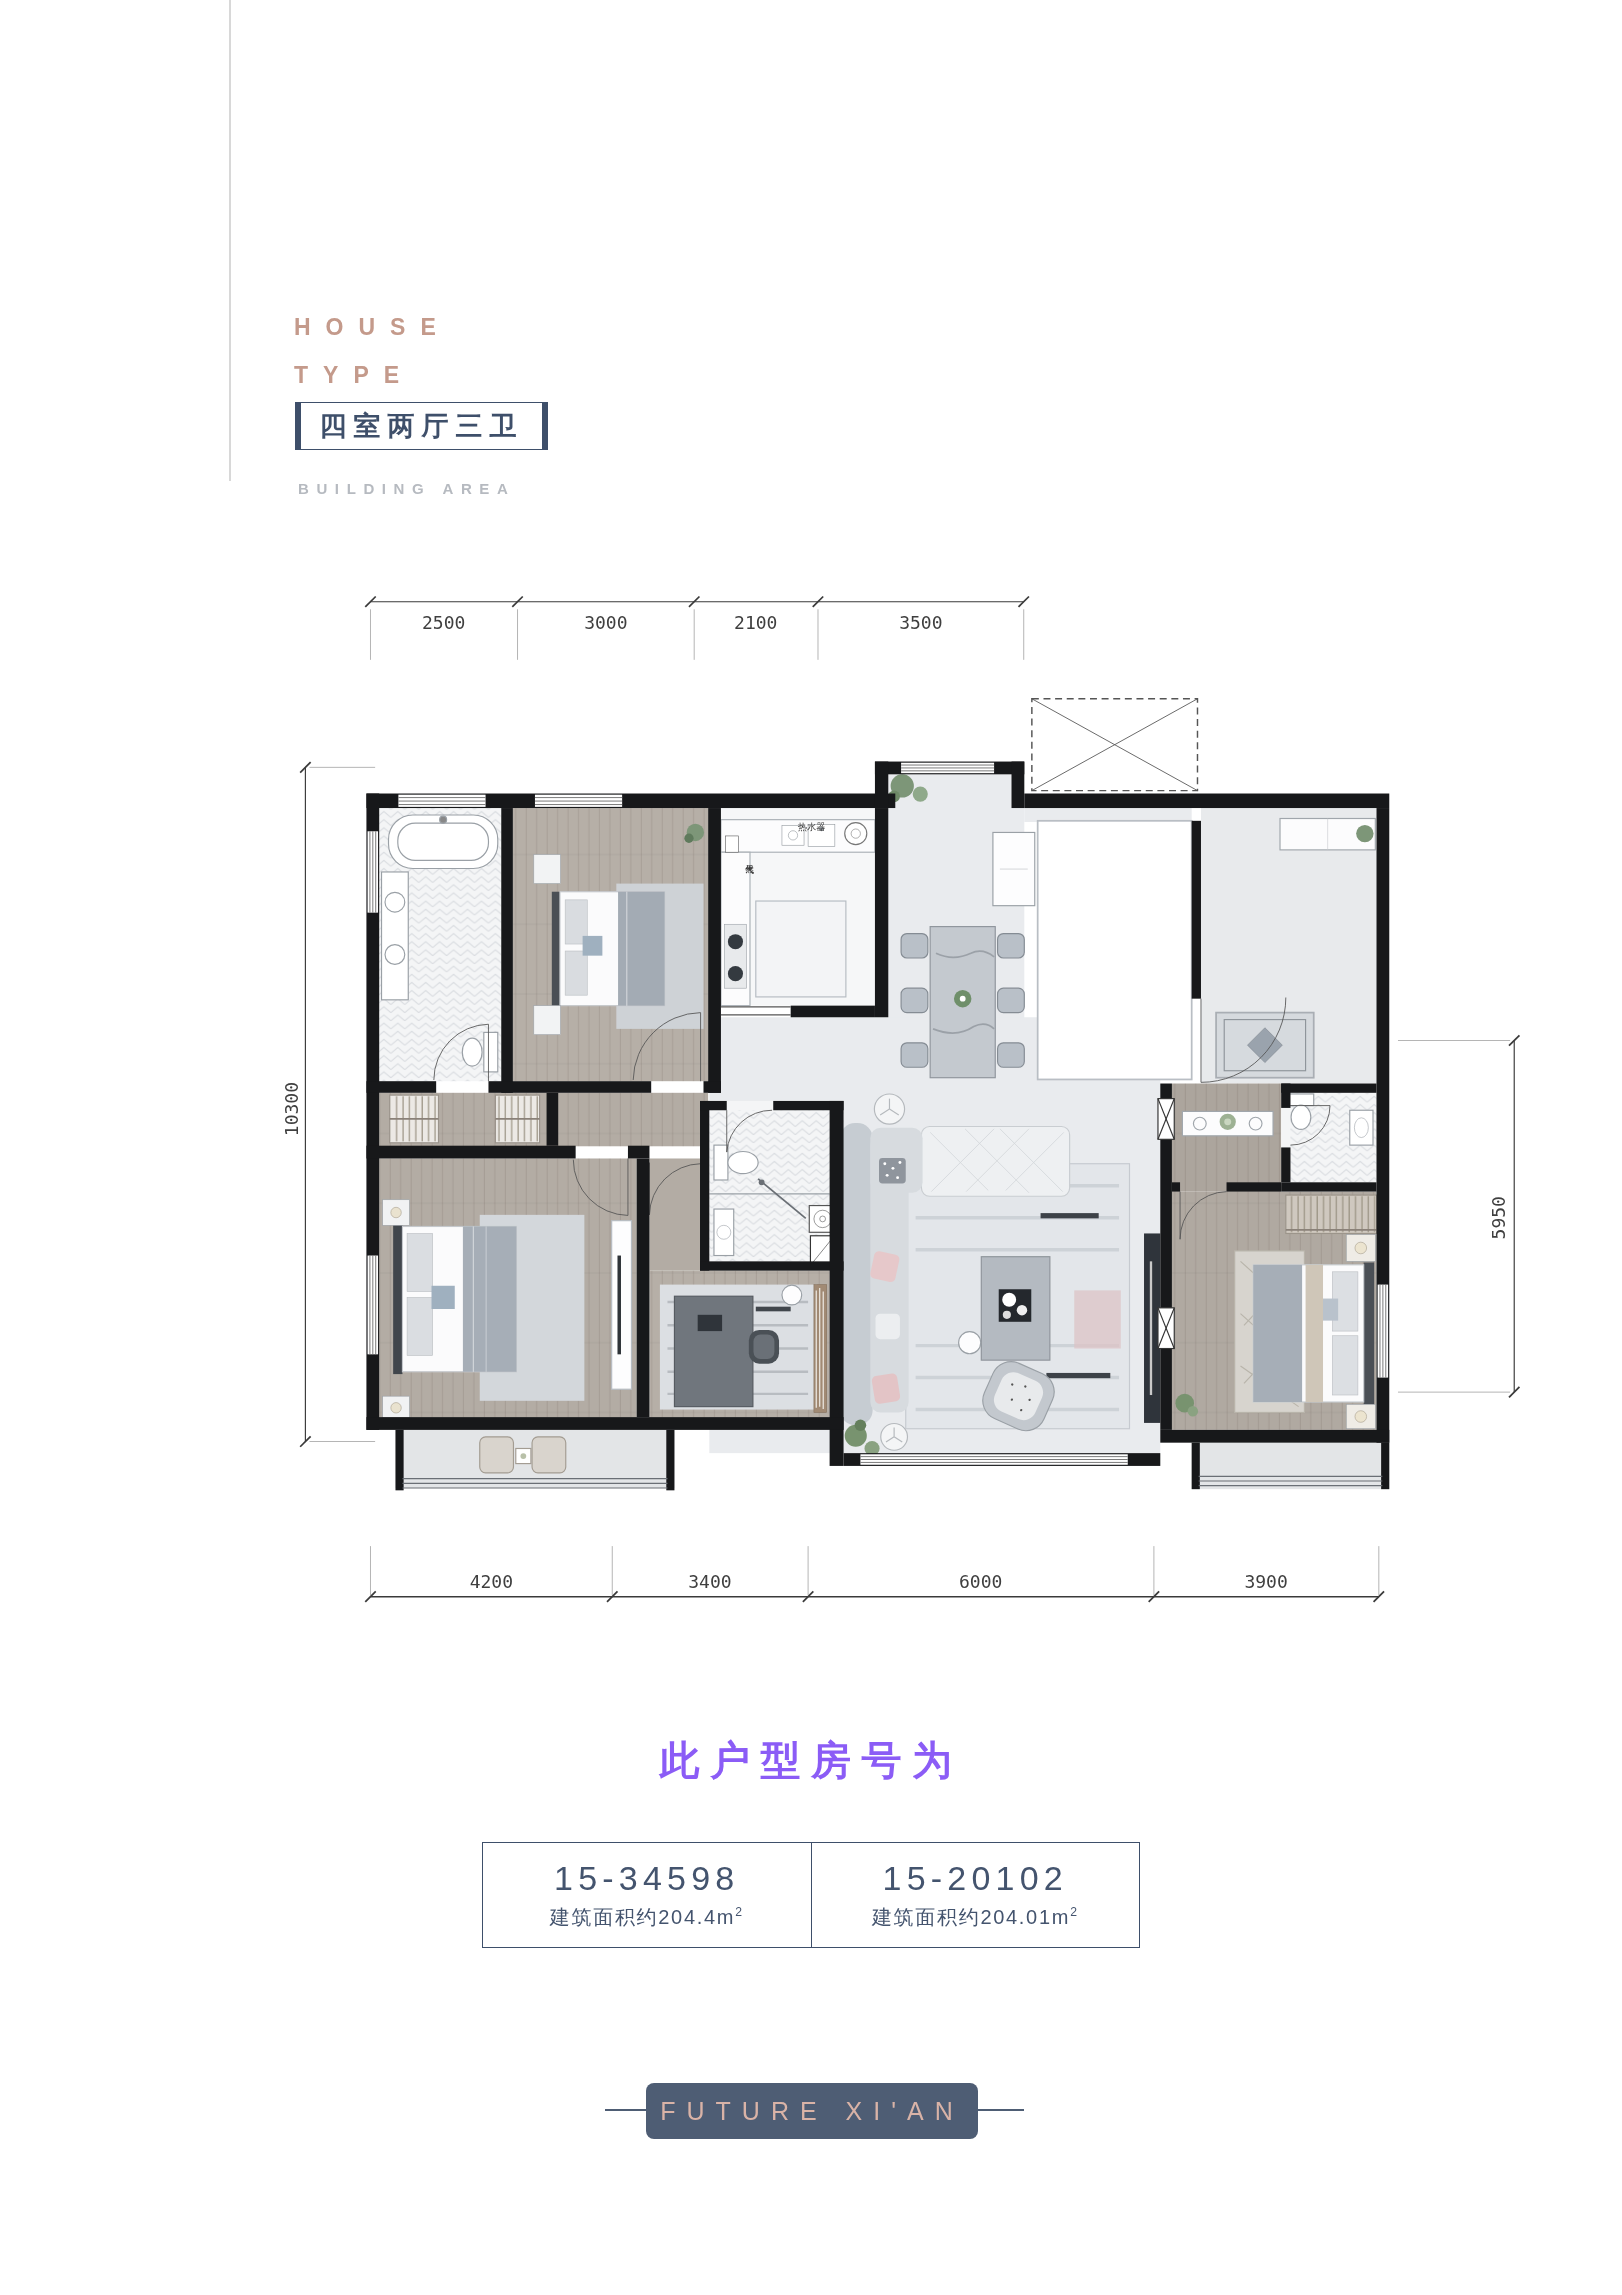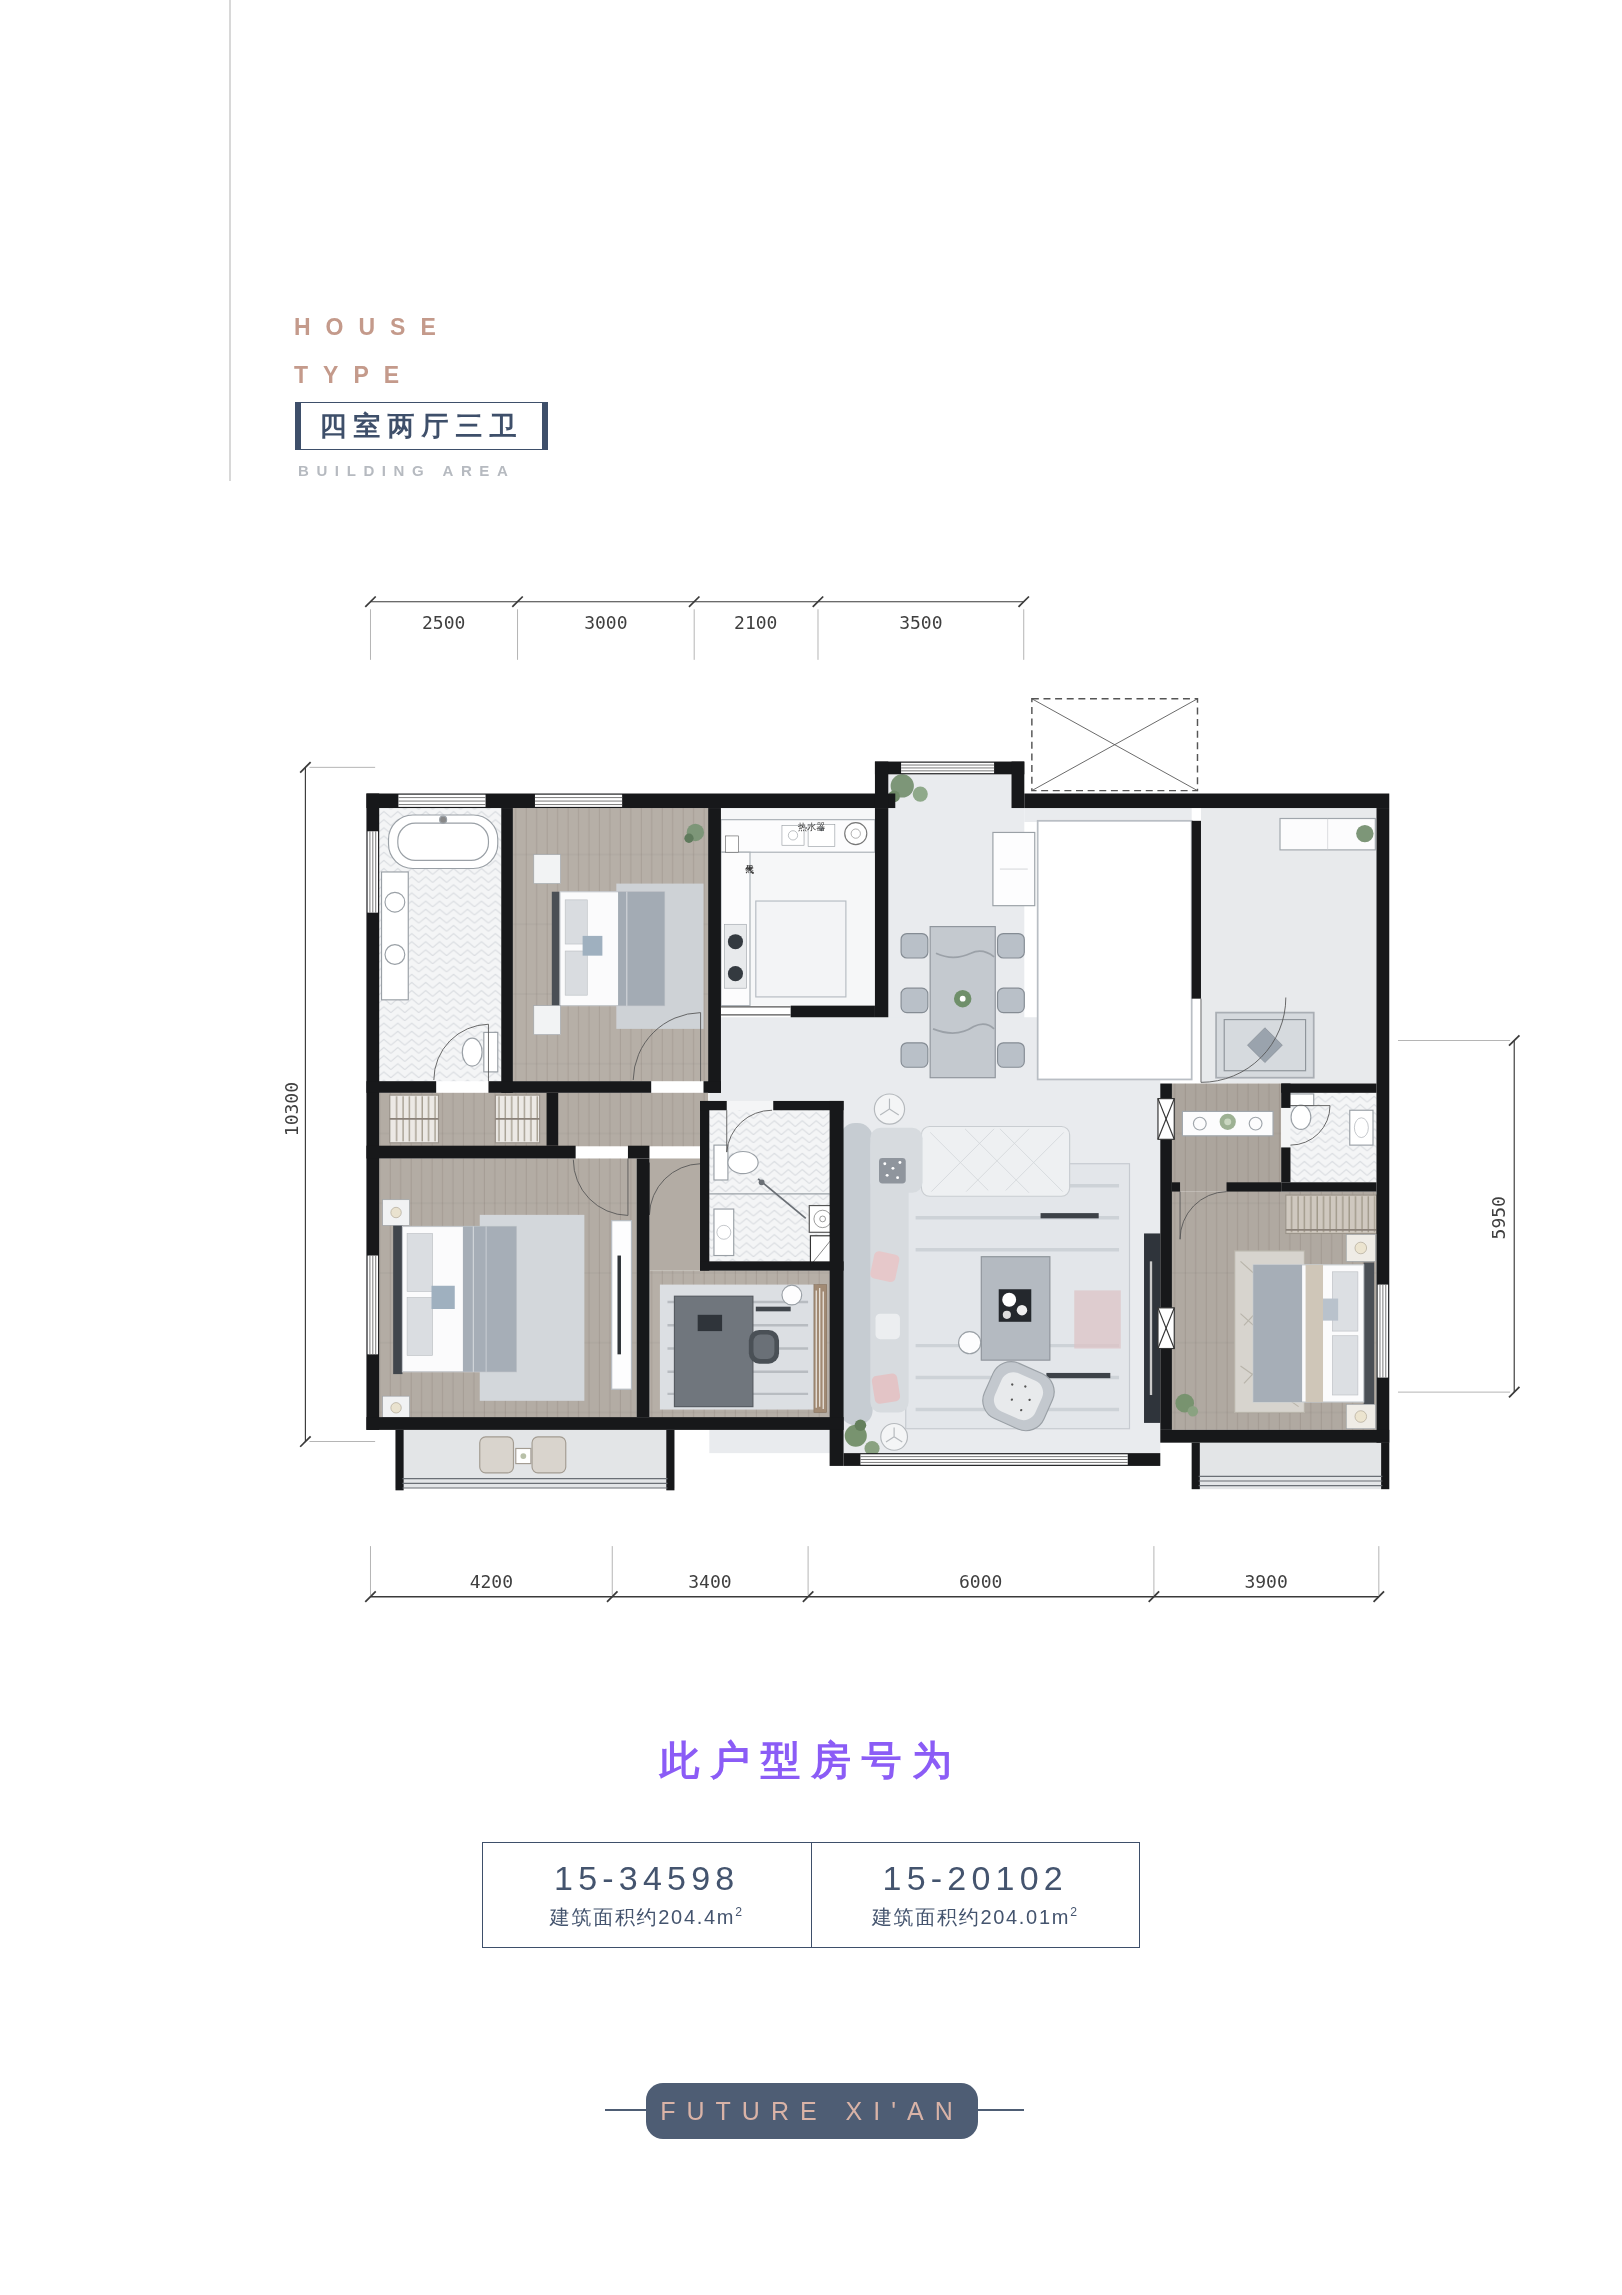--- a/index.html
+++ b/index.html
@@ -7,34 +7,34 @@
         font-family:"Liberation Sans",sans-serif;}
   .left-rule{position:absolute;left:229px;top:0;width:1.7px;height:481px;background:#d8d8d8;}
   .type-code{position:absolute;left:288px;top:93px;color:#c49a8b;line-height:1;}
   .type-code .big{font-size:164px;font-weight:400;}
   .house-line{position:absolute;left:294px;color:#c49a8b;font-size:23px;letter-spacing:15px;font-weight:700;}
   .hl1{top:314px;} .hl2{top:362px;}
   .badge{position:absolute;left:295px;top:402px;width:253px;height:48px;
          border:1.7px solid #3e4f6a;border-left-width:6.4px;border-right-width:6.4px;
          display:flex;align-items:center;justify-content:center;
          color:#3e4f6a;font-size:27px;letter-spacing:7px;font-weight:700;box-sizing:border-box;}
-  .building-area{position:absolute;left:298px;top:462px;color:#b6bac0;font-size:15px;letter-spacing:7.6px;font-weight:700;}
+  .building-area{position:absolute;left:298px;top:480px;color:#b6bac0;font-size:15px;letter-spacing:7.6px;font-weight:700;}
   #plan-svg{position:absolute;left:256px;top:558px;}
   .plan-title{position:absolute;left:0;right:0;top:1733px;text-align:center;
               color:#8b5cf6;font-size:40px;font-weight:700;letter-spacing:10.5px;}
   .unit-table{position:absolute;left:482px;top:1842px;width:658px;height:106px;
               border:1.7px solid #3e4f6a;box-sizing:border-box;display:flex;}
   .unit-cell{flex:1;display:flex;flex-direction:column;align-items:center;justify-content:center;color:#44546e;}
   .unit-cell + .unit-cell{border-left:1.7px solid #3e4f6a;}
   .unit-no{font-size:34px;letter-spacing:5.2px;font-weight:500;}
   .unit-area{font-size:20px;letter-spacing:1.7px;margin-top:5.8px;font-weight:500;}
   .unit-area sup{font-size:12.2px;}
   .footer-line{position:absolute;left:605px;top:2109px;width:419px;height:2.3px;background:#4e5d74;}
   .footer-pill{position:absolute;left:646px;top:2083px;width:332px;height:56px;background:#4e5d74;
-               border-radius:17px;display:flex;align-items:center;justify-content:center;}
+               border-radius:8px;display:flex;align-items:center;justify-content:center;}
   .footer-pill span{color:#d9b3a7;font-size:25px;letter-spacing:11px;font-weight:500;white-space:nowrap;}
   text{font-family:"DejaVu Sans Mono",monospace;fill:#3f3f3f;}
   text.cjk{font-family:"Liberation Sans",sans-serif;fill:#333;}
 </style>
 </head>
 <body>
 
 <div class="page">
 
   <div class="left-rule"></div>

